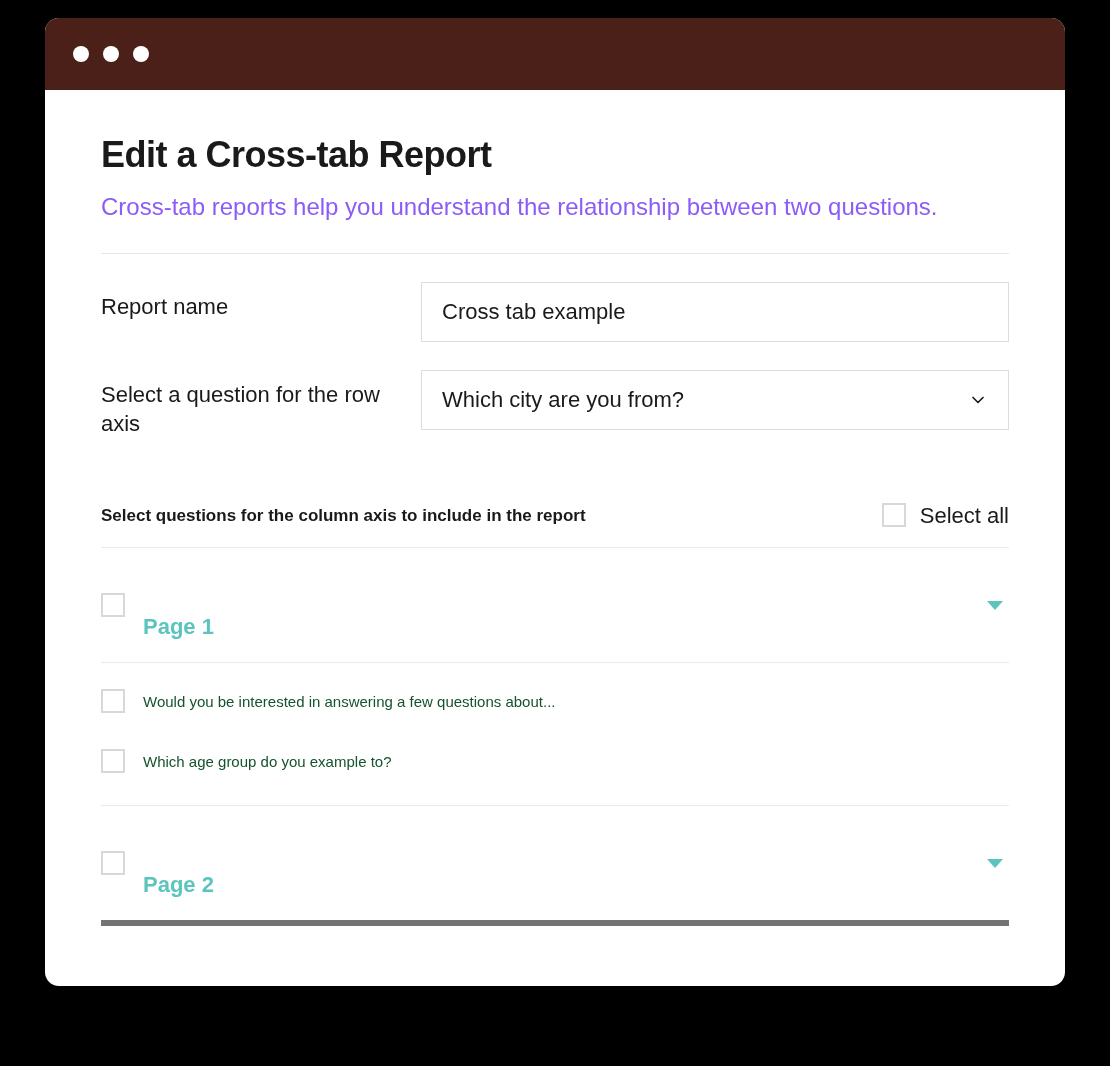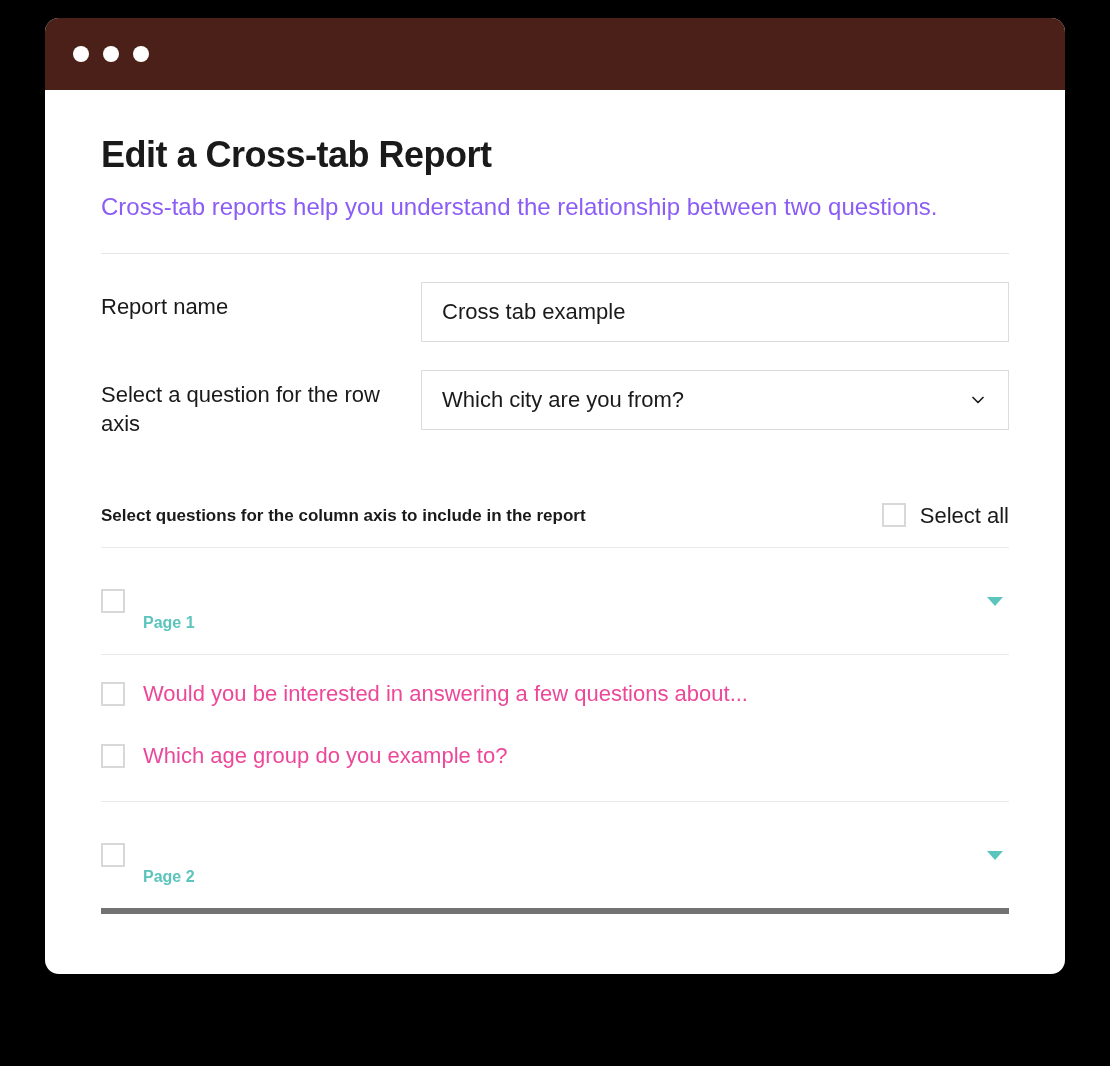--- a/index.html
+++ b/index.html
@@ -117,42 +117,42 @@
   .page-row {
     display: flex;
     align-items: center;
     padding: 22px 0;
     border-top: 1px solid #eaeaea;
     gap: 18px;
   }
   .page-row.border-bottom { border-bottom: 6px solid #737373; align-items: center; }
   .page-label {
     color: #5bc4bd;
-    font-size: 16px;
+    font-size: 22px;
     font-weight: 600;
     flex: 1;
     margin-top: 44px;
   }
   .caret {
     width: 0; height: 0;
     border-left: 8px solid transparent;
     border-right: 8px solid transparent;
     border-top: 9px solid #5bc4bd;
     margin-right: 6px;
   }
   .question-row {
     display: flex;
     align-items: center;
     padding: 18px 0;
     gap: 18px;
   }
   .question-row:first-of-type { border-top: 1px solid #eaeaea; padding-top: 26px; }
   .question-text {
-    font-size: 22px;
-    color: #ec4899;
+    font-size: 15px;
+    color: #14532d;
   }
   .question-block { padding-bottom: 14px; }
 </style>
 </head>
 <body>
 
 <div class="window">
   <div class="titlebar">
     <div class="dot"></div>
     <div class="dot"></div>

